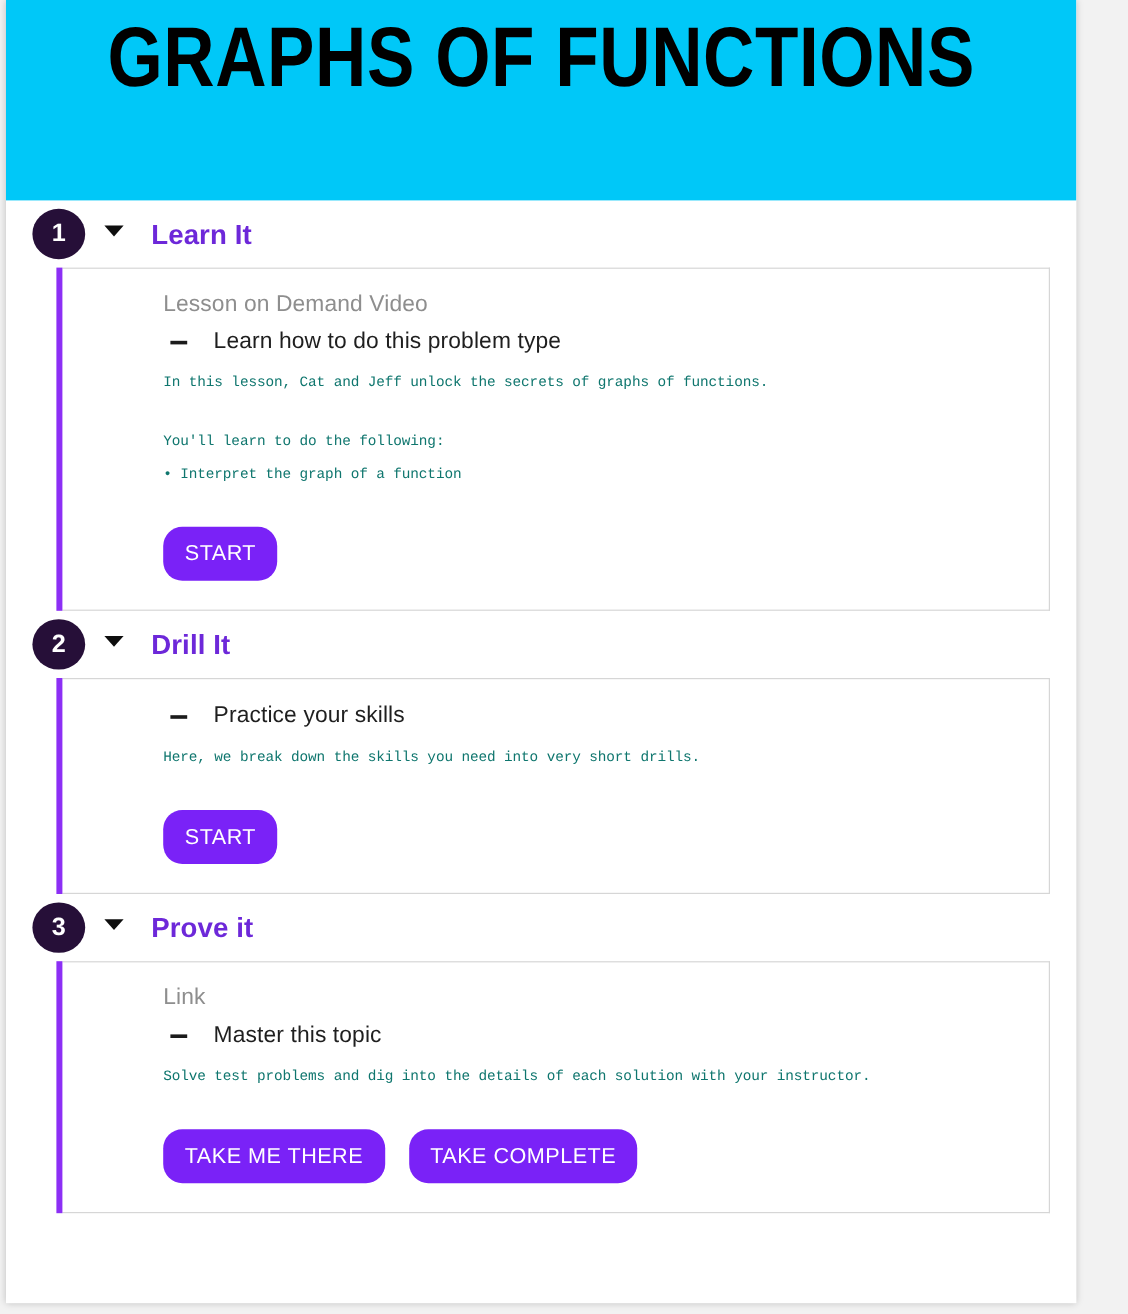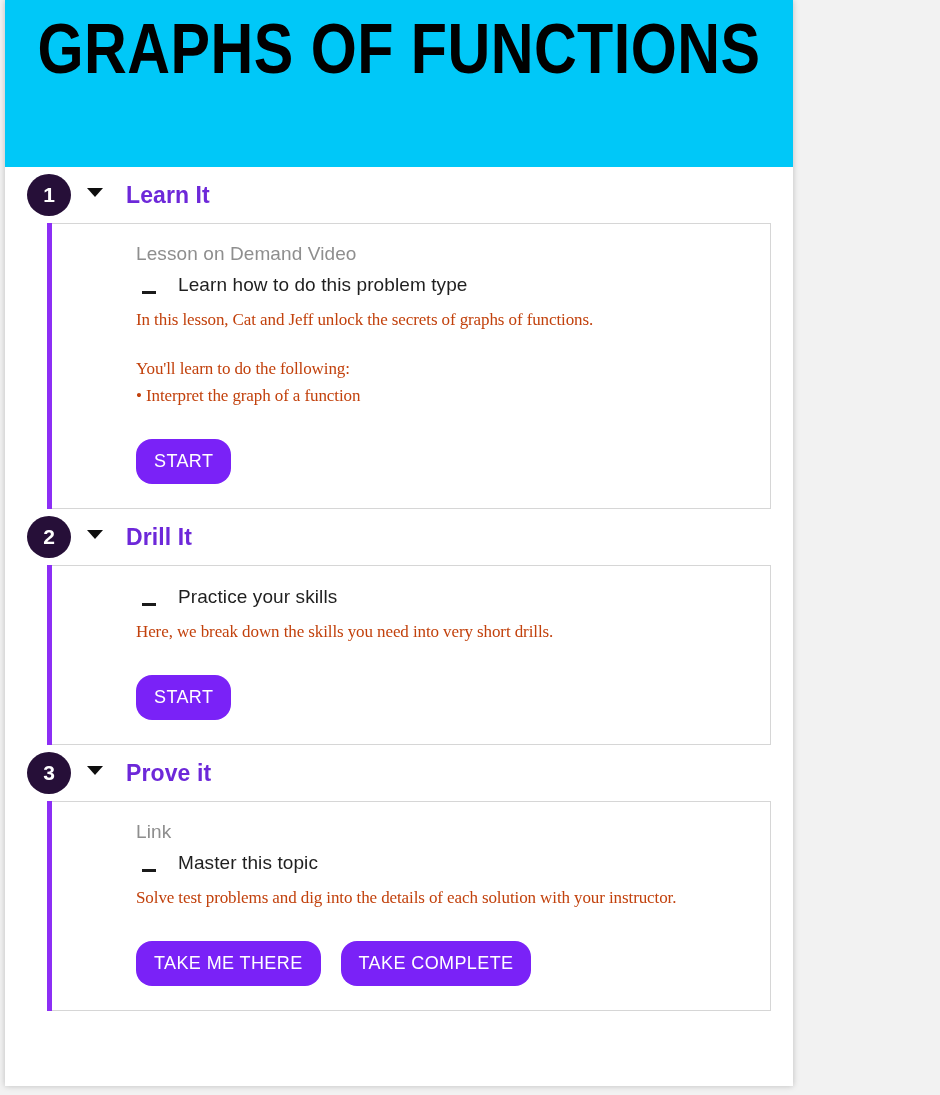--- a/index.html
+++ b/index.html
@@ -13,21 +13,21 @@
     background: #f2f2f2;
     font-family: "Liberation Sans", sans-serif;
     overflow: hidden;
   }
 
   
   .page {
     position: absolute;
     left: 5px;
     top: 0;
-    width: 788px;
+    width: 892px;
     height: 1086px;
     background: #ffffff;
     box-shadow: 0 0 6px rgba(0,0,0,0.22);
     box-sizing: border-box;
     overflow: hidden;
   }
 
   
   .banner {
     position: relative;
@@ -134,41 +134,41 @@
   .kicker {
     font-family: "Liberation Sans", sans-serif;
     font-size: 19px;
     color: #8e8e8e;
     line-height: 28px;
     margin: 0 0 2px 0;
     letter-spacing: 0.1px;
   }
   .task-row {
     display: flex;
-    align-items: center;
+    align-items: flex-start;
     margin: 0 0 6px 0;
   }
   .task-dash {
     width: 14px;
     height: 3px;
     background: #1b1b1b;
     margin: 14px 22px 0 6px;
     flex: none;
   }
   .task-label {
     font-family: "Liberation Sans", sans-serif;
     font-size: 19px;
     color: #1f1f1f;
     line-height: 30px;
     letter-spacing: 0.1px;
   }
   .desc {
-    font-family: Liberation Serif, serif;
-    font-size: 17px;
-    color: #c2410c;
+    font-family: Liberation Mono, monospace;
+    font-size: 12px;
+    color: #0f766e;
     line-height: 27px;
     margin: 6px 0 0 0;
     letter-spacing: -0.1px;
   }
   .desc.tight { margin-top: 0; }
   .spacer-line { height: 22px; }
 
   
   .btn-row {
     margin-top: 30px;

